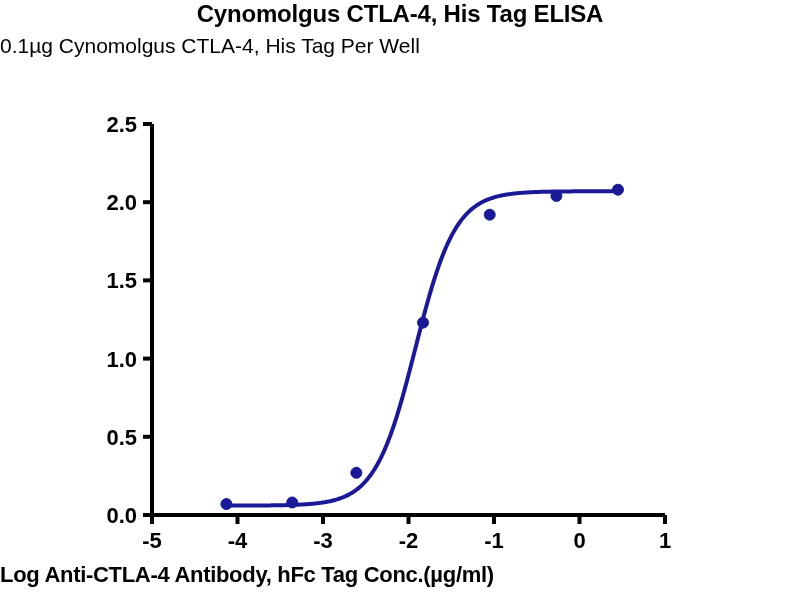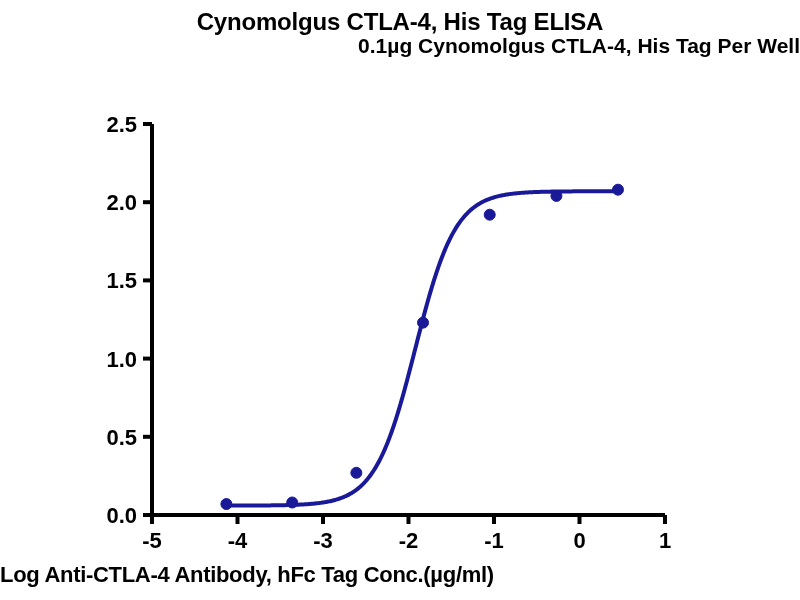--- a/index.html
+++ b/index.html
@@ -16,35 +16,35 @@
     position: relative;
   }
   #figure {
     position: absolute;
     left: 0; top: 0;
     width: 800px;
     height: 600px;
   }
   .title {
     position: absolute;
-    left: 0; top: 8px;
+    left: 0; top: 0;
     width: 800px;
     text-align: center;
     font-size: 24px;
     font-weight: bold;
     letter-spacing: -0.2px;
     line-height: 1.15;
   }
   .subtitle {
     position: absolute;
     left: 0; top: 34px;
     width: 800px;
-    text-align: right;
+    text-align: left;
     font-size: 21px;
-    font-weight: bold;
+    font-weight: normal;
     line-height: 1.15;
   }
   .xlabel {
     position: absolute;
     left: 0;
     top: 562px;
     width: 800px;
     font-size: 22px;
     font-weight: bold;
     letter-spacing: -0.3px;

